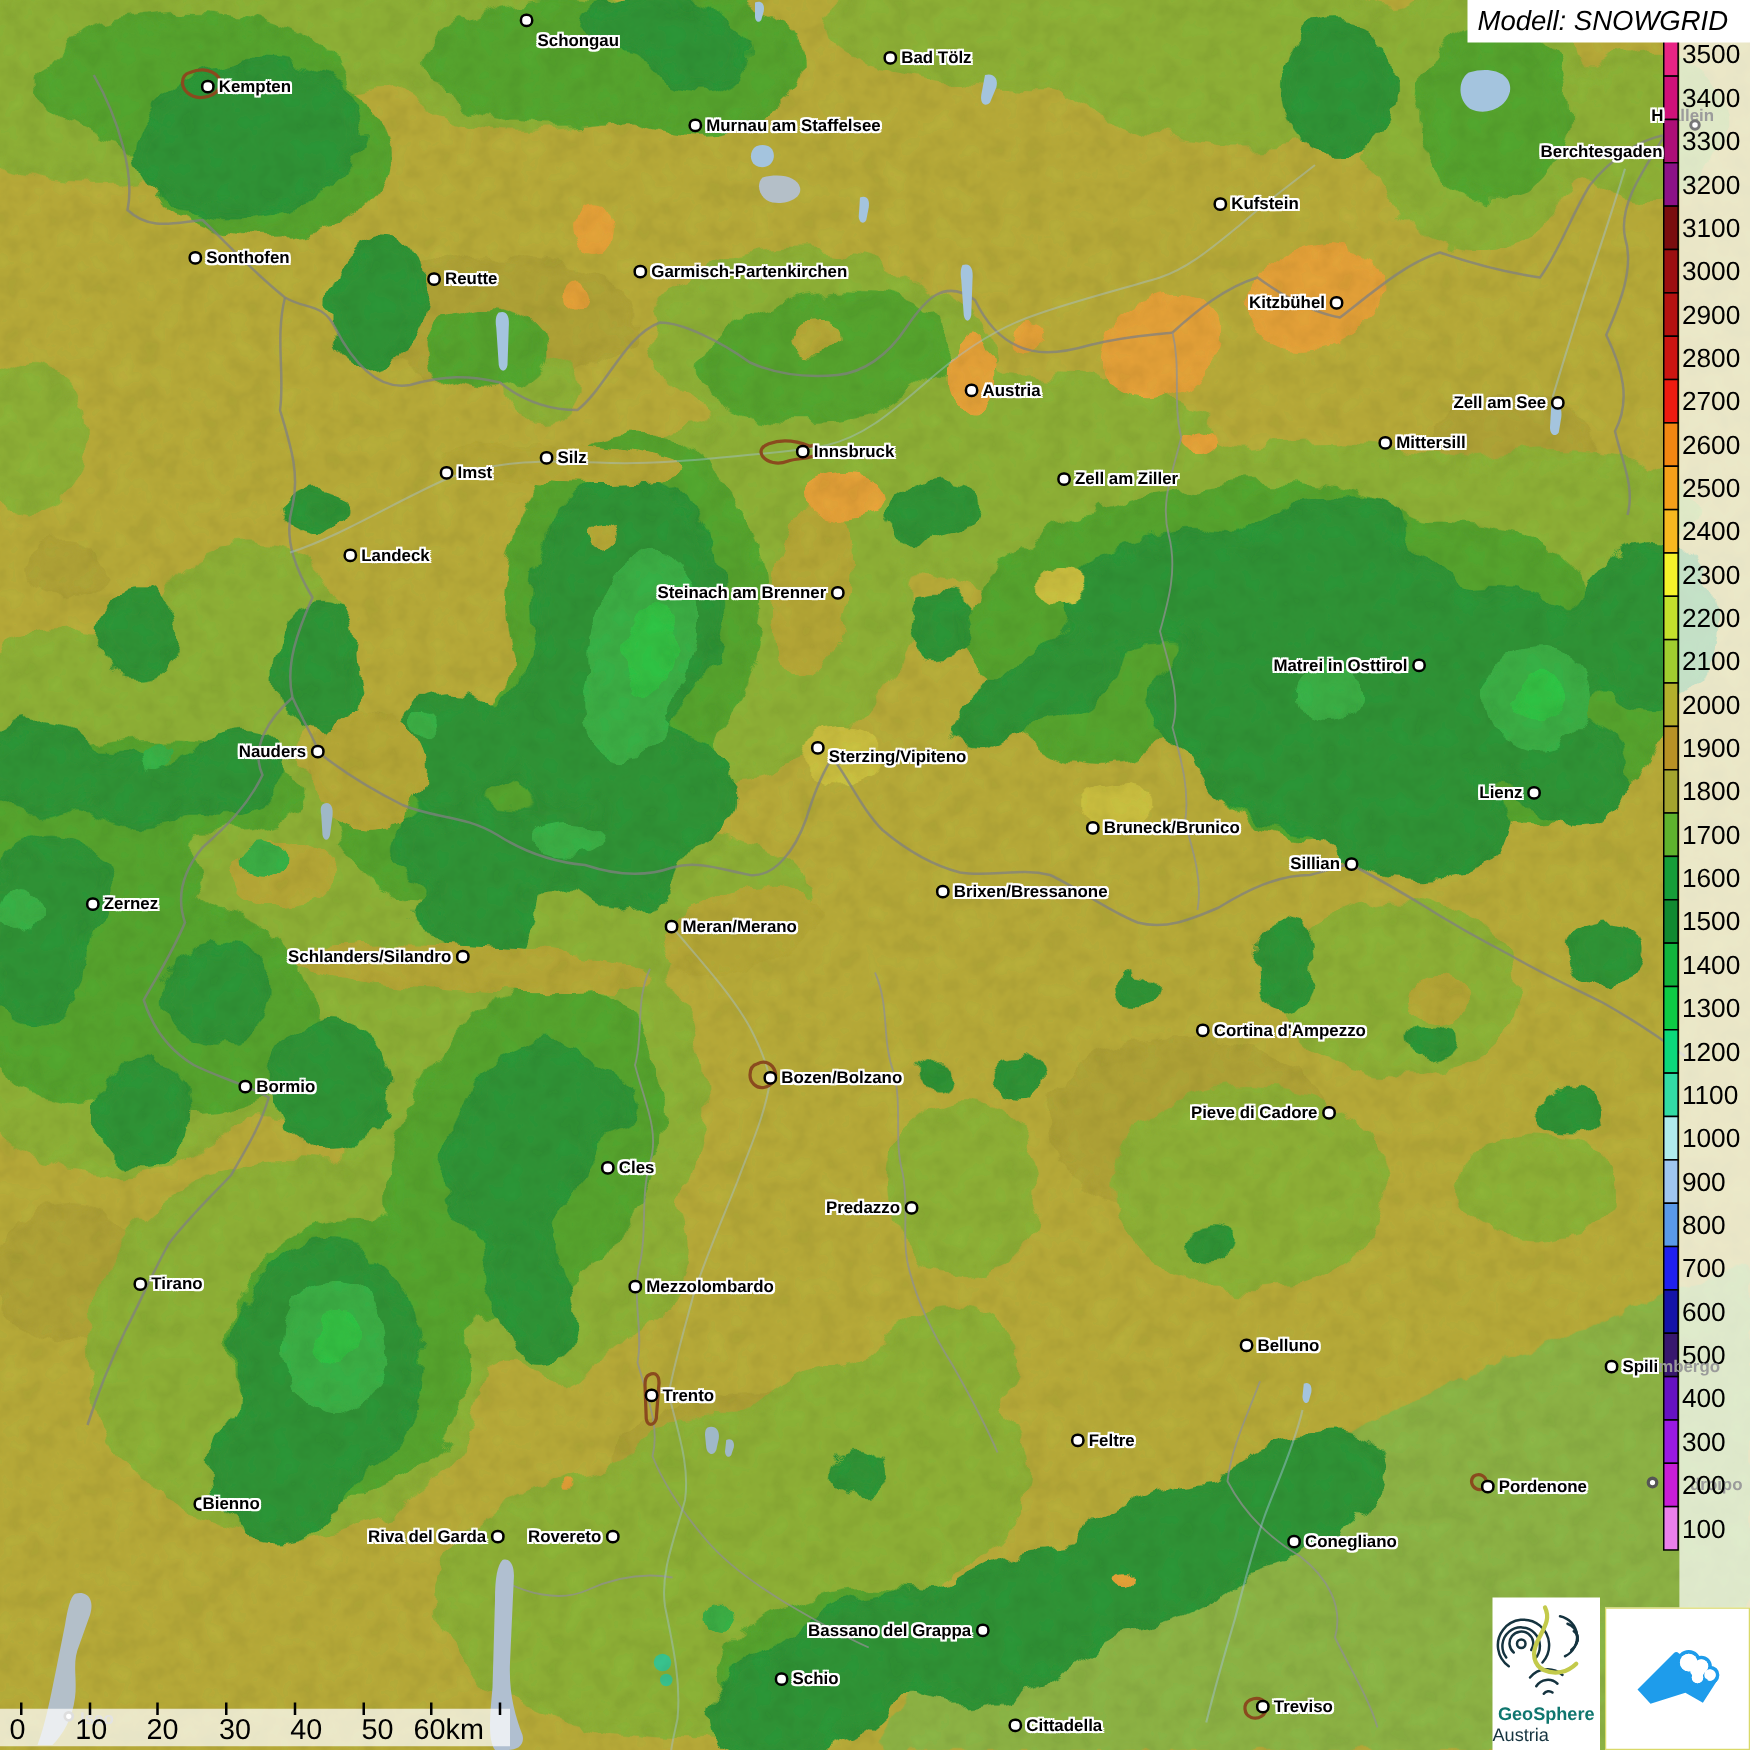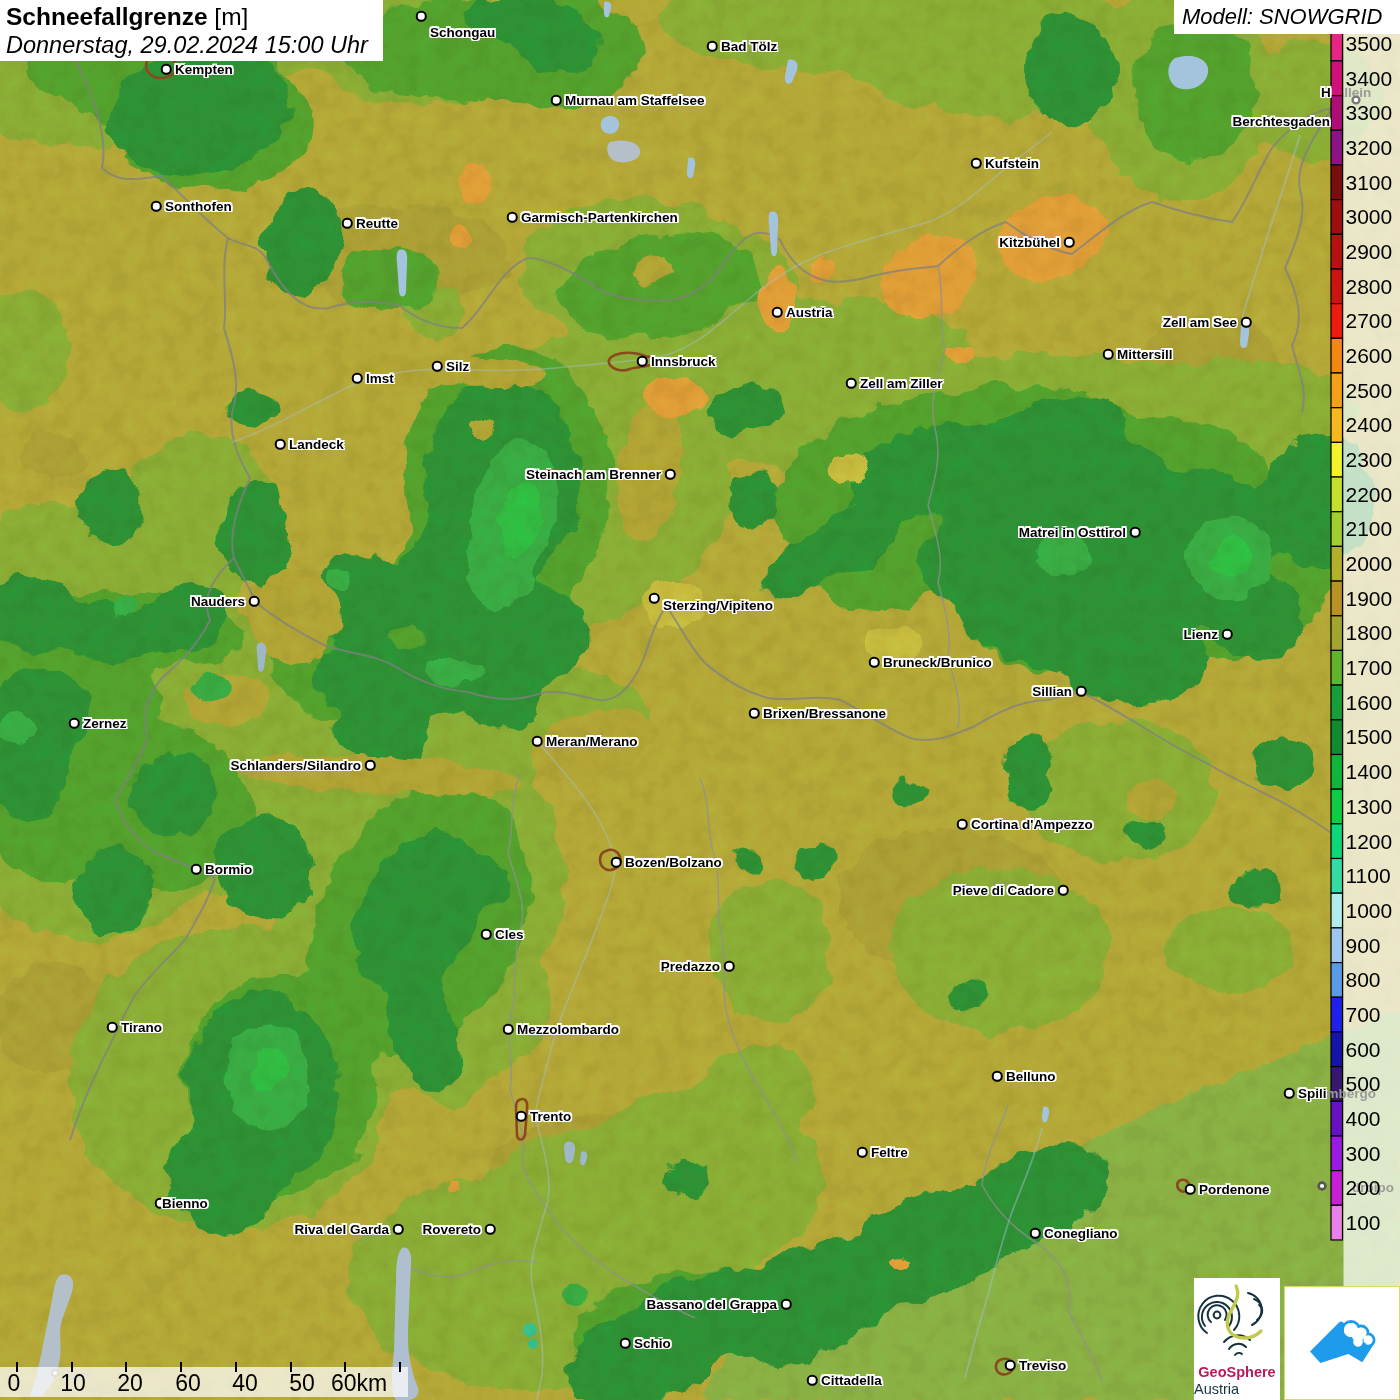--- a/index.html
+++ b/index.html
@@ -9,21 +9,21 @@
 .titlebox{position:absolute;left:0;top:0;width:383px;height:61px;background:#fff;z-index:10;padding-left:6px;box-sizing:border-box}
 .t1{font-size:24.5px;font-weight:bold;margin-top:3px}
 .t1 span{font-weight:normal}
 .t2{font-size:23.5px;font-style:italic;margin-top:1px}
 .modelbox{position:absolute;left:1174px;top:0;width:226px;height:34px;background:#fff;z-index:10;font-size:22px;font-style:italic;padding-left:8px;padding-top:4px;box-sizing:border-box}
 .scalebox{position:absolute;left:0;top:1367px;width:408px;height:30px;background:rgba(255,255,255,0.72);z-index:4}
 .tick{position:absolute;top:1362px;width:2px;height:10px;background:#000;z-index:5}
 .klbl{position:absolute;top:1370px;font-size:23px;color:#000;z-index:5;transform:translateX(-50%)}
 .klbl:last-child{transform:translateX(-18px)}
 .geobox{position:absolute;left:1194px;top:1278px;width:86px;height:122px;background:#fff;z-index:10}
-.geot1{position:absolute;top:86px;width:100%;text-align:center;font-size:14.5px;font-weight:bold;color:#be185d}
+.geot1{position:absolute;top:86px;width:100%;text-align:center;font-size:14.5px;font-weight:bold;color:#0f766e}
 .geot2{position:absolute;top:103px;width:100%;text-align:left;font-size:14.5px;color:#15333f}
 .bluebox{position:absolute;left:1284px;top:1286px;width:114px;height:112px;background:#fff;border:1px solid #d9d96a;z-index:10}
 </style></head>
 <body>
 <div class="page">
 <svg width="1400" height="1400" viewBox="0 0 1400 1400" style="position:absolute;top:0;left:0">
 <defs>
 <filter id="b1" x="-20%" y="-20%" width="140%" height="140%">
 <feGaussianBlur stdDeviation="9" result="b"></feGaussianBlur>
 <feComponentTransfer in="b" result="t">
@@ -443,38 +443,34 @@
 <div class="dot" style="left:625px;top:1343px"></div>
 <div class="lbl" style="left:634px;top:1343px">Schio</div>
 <div class="dot" style="left:1010px;top:1365px"></div>
 <div class="lbl" style="left:1019px;top:1365px">Treviso</div>
 <div class="dot" style="left:812px;top:1380px"></div>
 <div class="lbl" style="left:821px;top:1380px">Cittadella</div>
 <div class="lbl lblr" style="right:70px;top:121px">Berchtesgaden</div>
 <div class="lbl" style="left:1321px;top:92px">H</div>
 <div class="dot" style="left:1289px;top:1093px"></div>
 <div class="lbl" style="left:1298px;top:1093px">Spili<span style="color:#9a9a9a;text-shadow:none">mbergo</span></div>
-<div class="titlebox">
-      <div class="t1">Schneefallgrenze <span>[m]</span></div>
-      <div class="t2">Donnerstag, 29.02.2024 15:00 Uhr</div>
-    </div>
 <div class="modelbox">Modell: SNOWGRID</div>
 <div class="scalebox"></div>
     <div class="tick" style="left:16px"></div>
     <div class="tick" style="left:71px"></div>
     <div class="tick" style="left:125px"></div>
     <div class="tick" style="left:180px"></div>
     <div class="tick" style="left:235px"></div>
     <div class="tick" style="left:290px"></div>
     <div class="tick" style="left:344px"></div>
     <div class="tick" style="left:399px"></div>
     <div class="klbl" style="left:14px">0</div>
     <div class="klbl" style="left:73px">10</div>
     <div class="klbl" style="left:130px">20</div>
-    <div class="klbl" style="left:188px">60</div>
+    <div class="klbl" style="left:188px">30</div>
     <div class="klbl" style="left:245px">40</div>
     <div class="klbl" style="left:302px">50</div>
     <div class="klbl" style="left:359px">60km</div>
 <div class="geobox">
 <svg width="86" height="122" viewBox="0 0 86 122" style="position:absolute;top:0;left:0">
 <g fill="none" stroke="#15333f" stroke-width="2" stroke-linecap="round">
 <circle cx="23" cy="37" r="3.4"></circle>
 <path d="M31,42 A9.5,9.5 0 1,0 17,44"></path>
 <path d="M34,49 A15,15 0 1,0 11,48"></path>
 <path d="M13,55 A20.5,20.5 0 1,1 40,52"></path>

